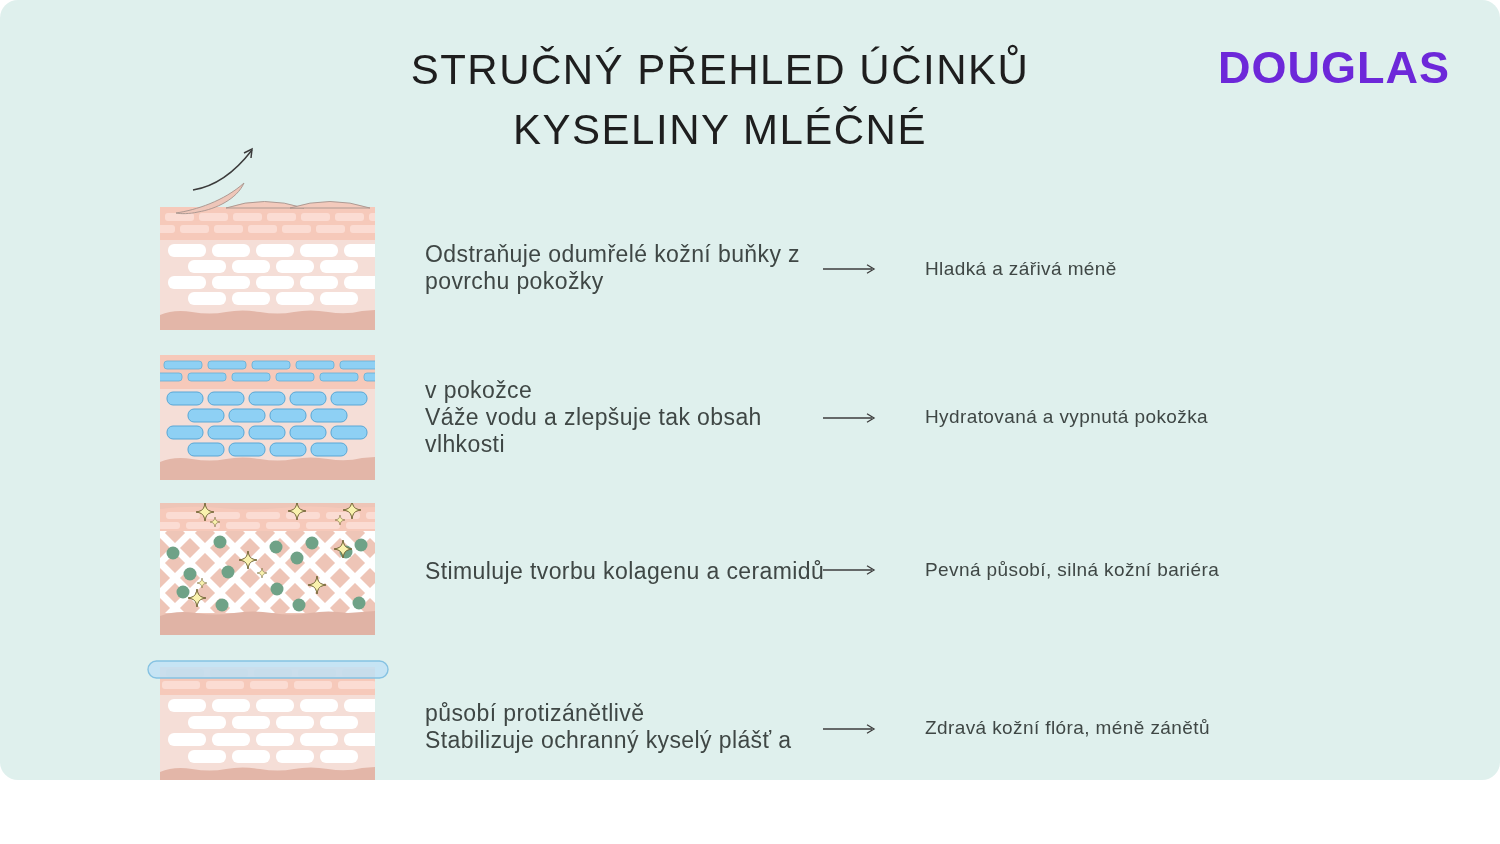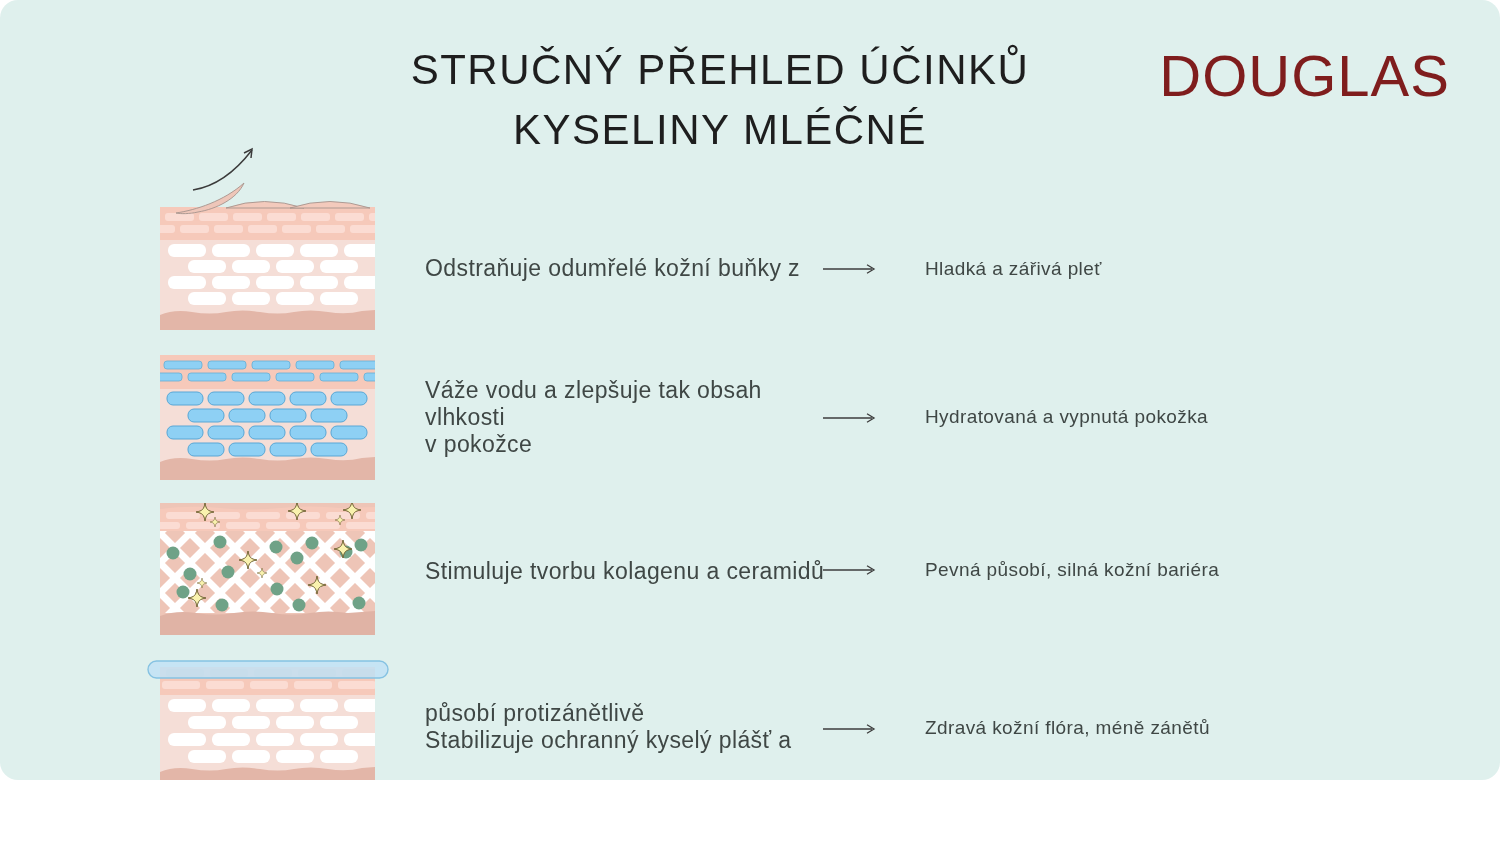--- a/index.html
+++ b/index.html
@@ -10,21 +10,21 @@
     color:#3f4745;
     border-radius:18px;
   }
   .title{
     position:absolute;left:360px;top:40px;width:720px;
     text-align:center;color:#1e1e1e;
     font-size:42px;font-weight:400;letter-spacing:1.5px;line-height:60px;
   }
   .logo{
     position:absolute;right:50px;top:42px;
-    font-size:58px;font-weight:400;letter-spacing:1px;color:#7f1d1d;
+    font-size:45px;font-weight:700;letter-spacing:1px;color:#6d28d9;
   }
   .desc{
     position:absolute;left:425px;width:400px;
     transform:translateY(-50%);
     font-size:23px;line-height:27px;letter-spacing:0.4px;
   }
   .result{
     position:absolute;left:925px;width:420px;
     transform:translateY(-50%);
     font-size:19px;letter-spacing:0.4px;line-height:24px;
@@ -88,28 +88,29 @@
     <path d="M66,68 Q104,55 144,68 Z" fill="#f3cabc" stroke="#a6948d" stroke-width="0.9"></path>
     <path d="M130,68 Q170,55 210,68 Z" fill="#f3cabc" stroke="#a6948d" stroke-width="0.9"></path>
     <path d="M16,73 C36,70 64,61 84,43 C77,59 56,69 38,72 C29,74 21,74 16,73 Z" fill="#eec6b9" stroke="#a6948d" stroke-width="0.9"></path>
     <g stroke="#3c3c3c" stroke-width="1.5" fill="none">
       <path d="M33,50 C52,47 72,36 92,10"></path>
       <path d="M84,13 L92,9 L91,18"></path>
     </g>
   </svg>
   <div class="desc" style="top:268px">
     <div>Odstraňuje odumřelé kožní buňky z</div>
+    <div>povrchu pokožky</div>
   </div>
   <svg class="flow-arrow" style="top:262px" width="58" height="14" viewBox="0 0 58 14">
     <g stroke="#3c3c3c" stroke-width="1.3" fill="none">
       <line x1="1" y1="7" x2="50" y2="7"></line>
         <path d="M45,2.8 L52,7 L45,11.2"></path>
     </g>
   </svg>
-  <div class="result" style="top:269px">Hladká a zářivá pleť</div>
+  <div class="result" style="top:269px">Hladká a zářivá méně</div>
 
   <svg class="illus" style="left:160px;top:355px" width="215" height="125" viewBox="0 0 215 125" aria-hidden="true">
     <rect x="0" y="0" width="215" height="125" fill="#f5ded7"></rect>
     <rect x="0" y="0" width="215" height="34" fill="#f6c9ba"></rect>
     <g fill="#8ed0f4" stroke="#64aed6" stroke-width="0.8">
       <rect x="4" y="6" width="38" height="8" rx="3"></rect>
         <rect x="48" y="6" width="38" height="8" rx="3"></rect>
         <rect x="92" y="6" width="38" height="8" rx="3"></rect>
         <rect x="136" y="6" width="38" height="8" rx="3"></rect>
         <rect x="180" y="6" width="38" height="8" rx="3"></rect>
@@ -136,22 +137,22 @@
         <rect x="130" y="71" width="36" height="13" rx="6"></rect>
         <rect x="171" y="71" width="36" height="13" rx="6"></rect>
       <rect x="28" y="88" width="36" height="13" rx="6"></rect>
         <rect x="69" y="88" width="36" height="13" rx="6"></rect>
         <rect x="110" y="88" width="36" height="13" rx="6"></rect>
         <rect x="151" y="88" width="36" height="13" rx="6"></rect>
     </g>
     <path d="M0,107 Q14,101 32,104 T66,104 T100,104 T134,104 T168,104 T202,103 L215,102 L215,125 L0,125 Z" fill="#e3b6a8"></path>
   </svg>
   <div class="desc" style="top:417px">
+    <div>v pokožce</div>
     <div>Váže vodu a zlepšuje tak obsah vlhkosti</div>
-    <div>v pokožce</div>
   </div>
   <svg class="flow-arrow" style="top:411px" width="58" height="14" viewBox="0 0 58 14">
     <g stroke="#3c3c3c" stroke-width="1.3" fill="none">
       <line x1="1" y1="7" x2="50" y2="7"></line>
         <path d="M45,2.8 L52,7 L45,11.2"></path>
     </g>
   </svg>
   <div class="result" style="top:417px">Hydratovaná a vypnutá pokožka</div>
 
   <svg class="illus" style="left:160px;top:503px" width="215" height="132" viewBox="0 0 215 132" aria-hidden="true">

